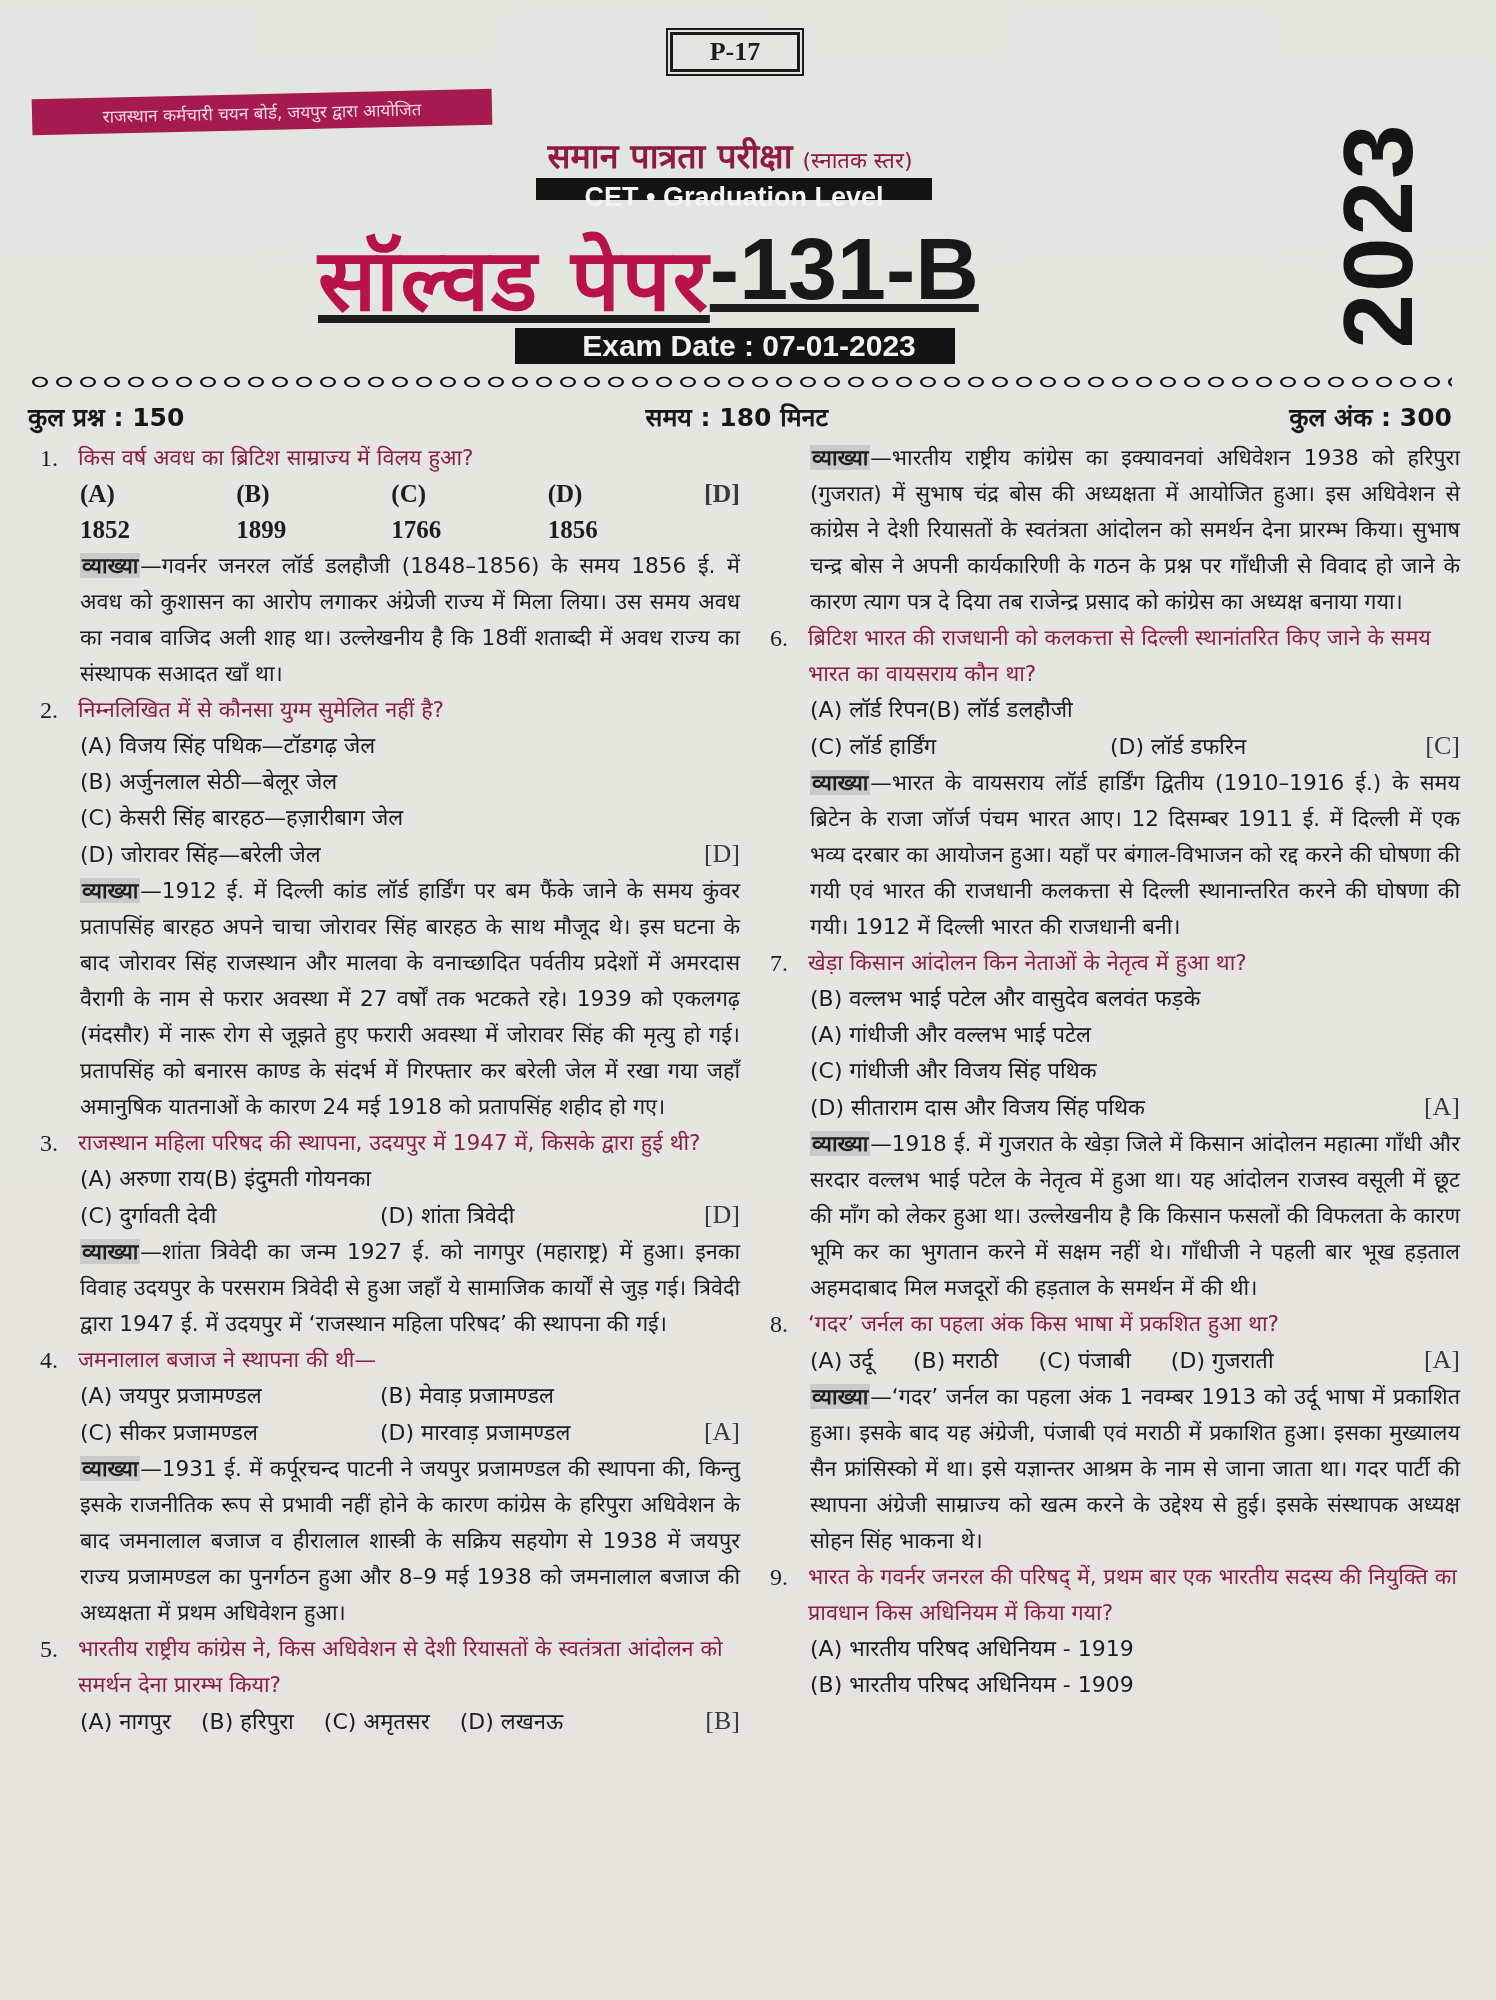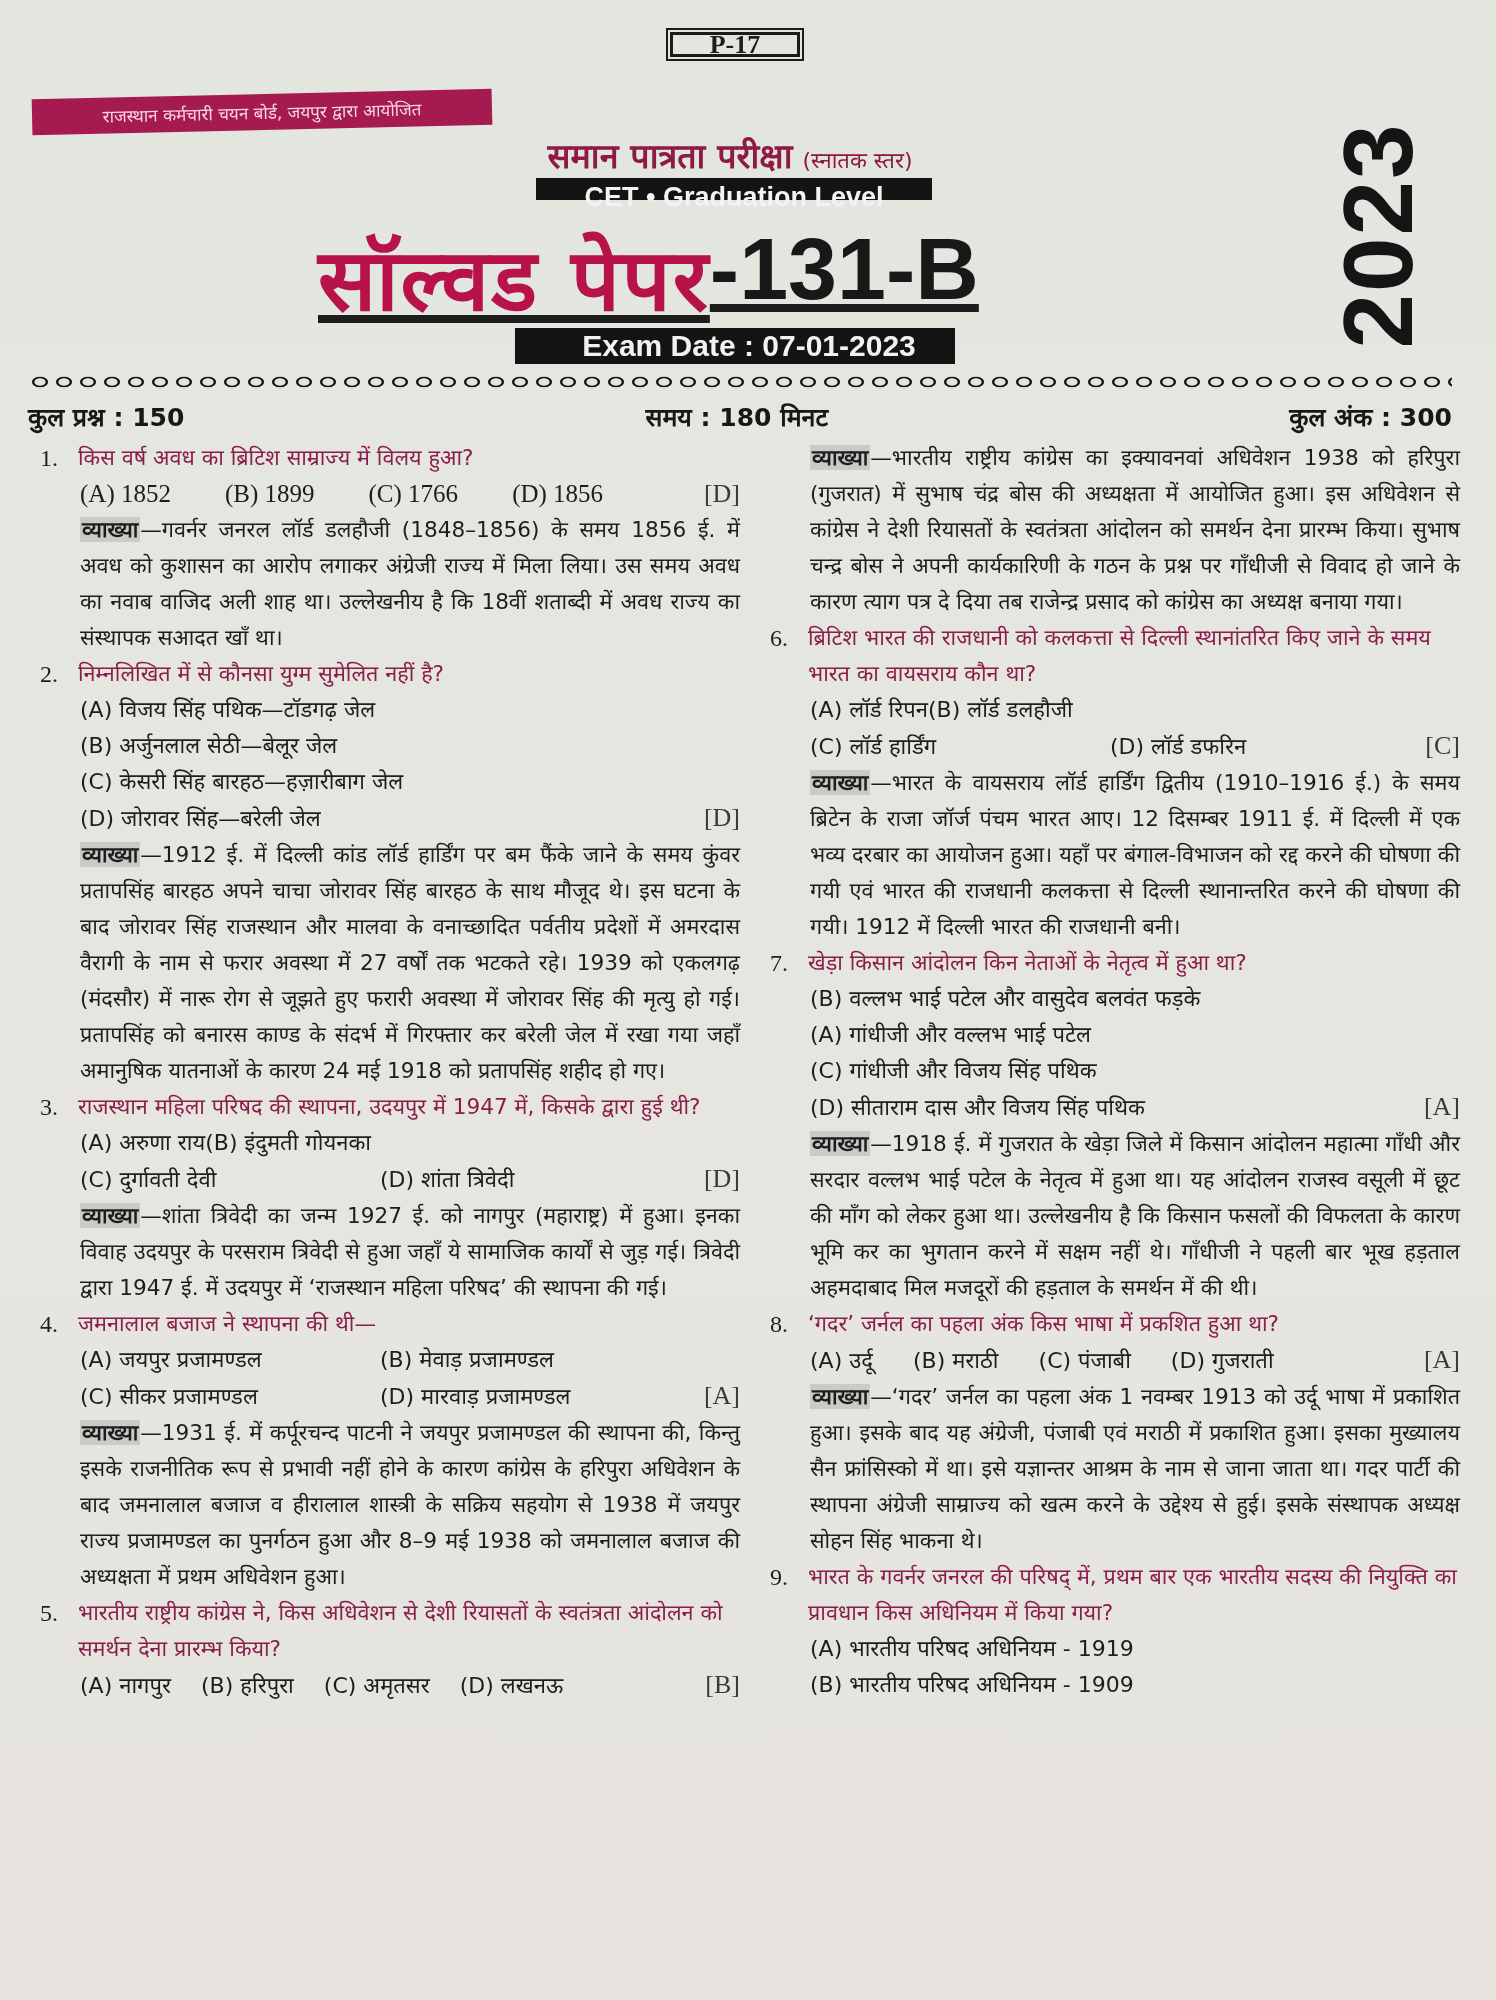--- a/index.html
+++ b/index.html
@@ -9,21 +9,21 @@
     font-family: "Liberation Serif", "DejaVu Serif", serif;
     color: #1d1d1d;
     position: relative;
     overflow: hidden;
   }
   .page {
     position: absolute; left: 0; top: 0; width: 1496px; height: 2000px;
     background: linear-gradient(180deg, #e2e6df 0%, #e6e6e0 40%, #e6e3de 100%);
   }
   .page-tag {
-    position: absolute; left: 670px; top: 32px; width: 130px; height: 25px;
+    position: absolute; left: 670px; top: 32px; width: 130px; height: 40px;
     border: 3px solid #1b1b1b; outline: 2px solid #1b1b1b; outline-offset: 2px;
     display: flex; align-items: center; justify-content: center;
     font-family: "Liberation Serif", serif; font-weight: bold; font-size: 26px;
   }
   .board-banner {
     position: absolute; left: 32px; top: 94px; width: 460px; height: 36px;
     background: #a61b4f; color: #f6d7e0;
     font-family: "DejaVu Sans", sans-serif; font-size: 17px;
     display: flex; align-items: center; justify-content: center;
     transform: rotate(-1.3deg);
@@ -127,21 +127,21 @@
     <span>कुल अंक : 300</span>
   </div>
 
   <div class="col left">
 
     <div class="q">
       <span class="num">1.</span>
       <span class="qtext">किस वर्ष अवध का ब्रिटिश साम्राज्य में विलय हुआ?</span>
     </div>
     <div class="opts">
-      <div class="opt-row" style="gap:54px;">
+      <div class="opt-row" style="gap:77px;font-weight:bold;">
         <span class="opt num-inline">(A) 1852</span>
         <span class="opt num-inline">(B) 1899</span>
         <span class="opt num-inline">(C) 1766</span>
         <span class="opt num-inline">(D) 1856</span>
         <span class="ans">[D]</span>
       </div>
     </div>
     <div class="expl">
       <span class="lbl">व्याख्या</span><span>—गवर्नर जनरल लॉर्ड डलहौजी (1848–1856) के समय 1856 ई. में अवध को कुशासन का आरोप लगाकर अंग्रेजी राज्य में मिला लिया। उस समय अवध का नवाब वाजिद अली शाह था। उल्लेखनीय है कि 18वीं शताब्दी में अवध राज्य का संस्थापक सआदत खाँ था।</span>
     </div>

